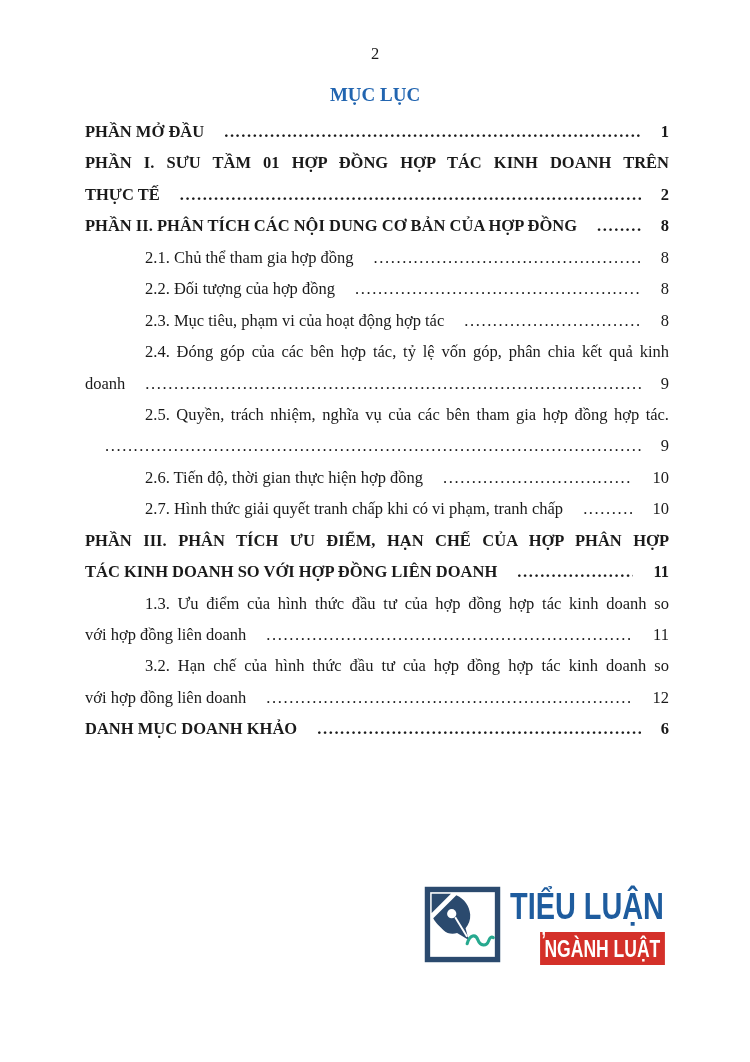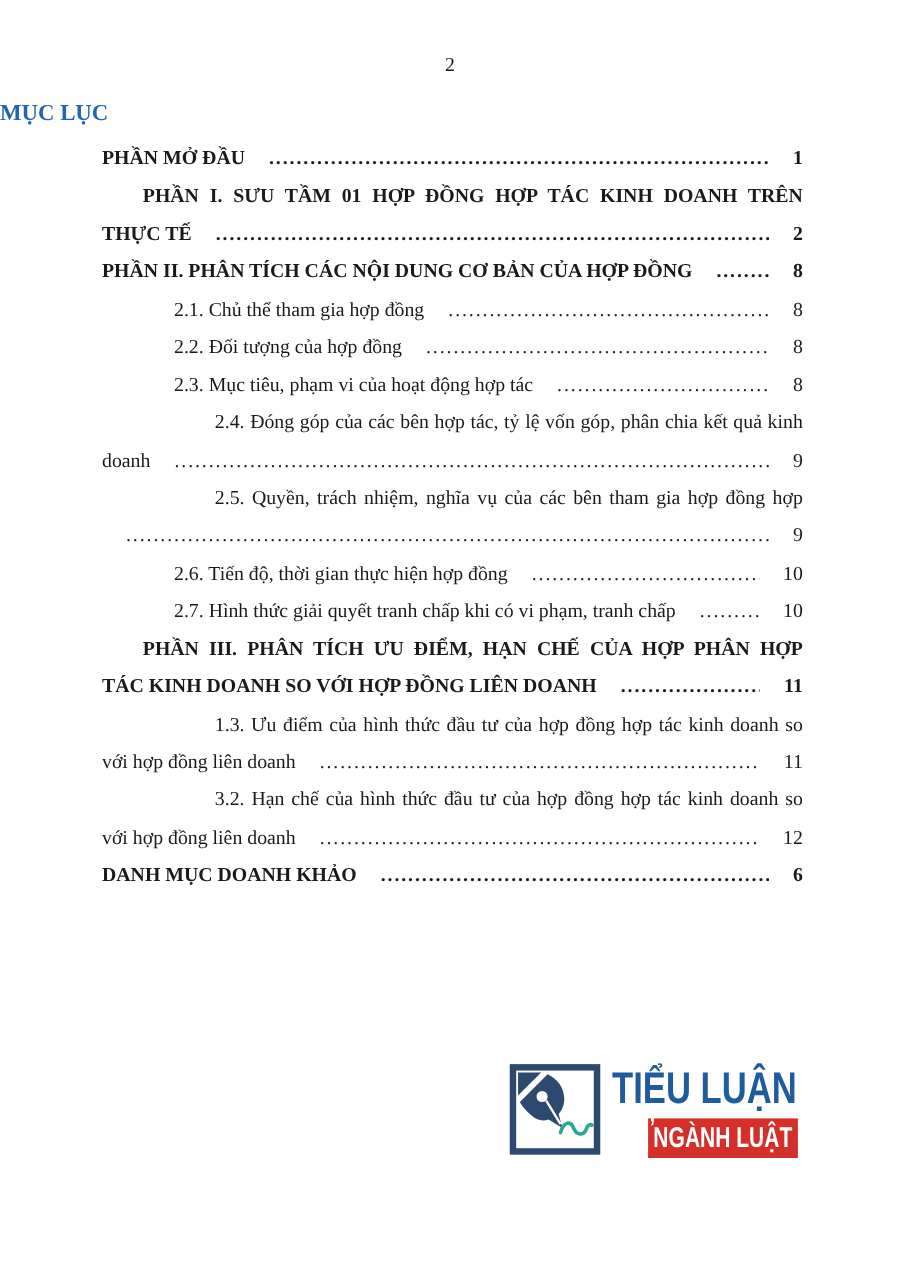--- a/index.html
+++ b/index.html
@@ -17,21 +17,21 @@
     top: 44px; left: 0;
     width: 750px;
     text-align: center;
     font-size: 16.5px;
   }
   .doc-title {
     position: absolute;
     top: 84px; left: 0;
     width: 750px;
     margin: 0;
-    text-align: left;
+    text-align: center;
     font-size: 19px;
     font-weight: bold;
     color: #2265B0;
   }
   .toc {
     position: absolute;
     left: 85px; top: 116px;
     width: 584px;
   }
   .toc-row {
@@ -42,21 +42,20 @@
     gap: 20px;
   }
   .toc-row.bold { font-weight: bold; }
   .toc-row.flex { display: flex; align-items: baseline; white-space: nowrap; }
   .toc-row.flex.indent .t { padding-left: 60px; }
   .toc-row.stretch {
     display: block;
     text-align: justify;
     text-align-last: justify;
     white-space: normal;
-    margin-left: 34px;
   }
   .toc-row.stretch.indent { text-indent: 60px; }
   .t { flex: 0 0 auto; }
   .leader {
     flex: 1 1 auto;
     min-width: 0;
     overflow: hidden;
     white-space: nowrap;
   }
   .leader::after {

